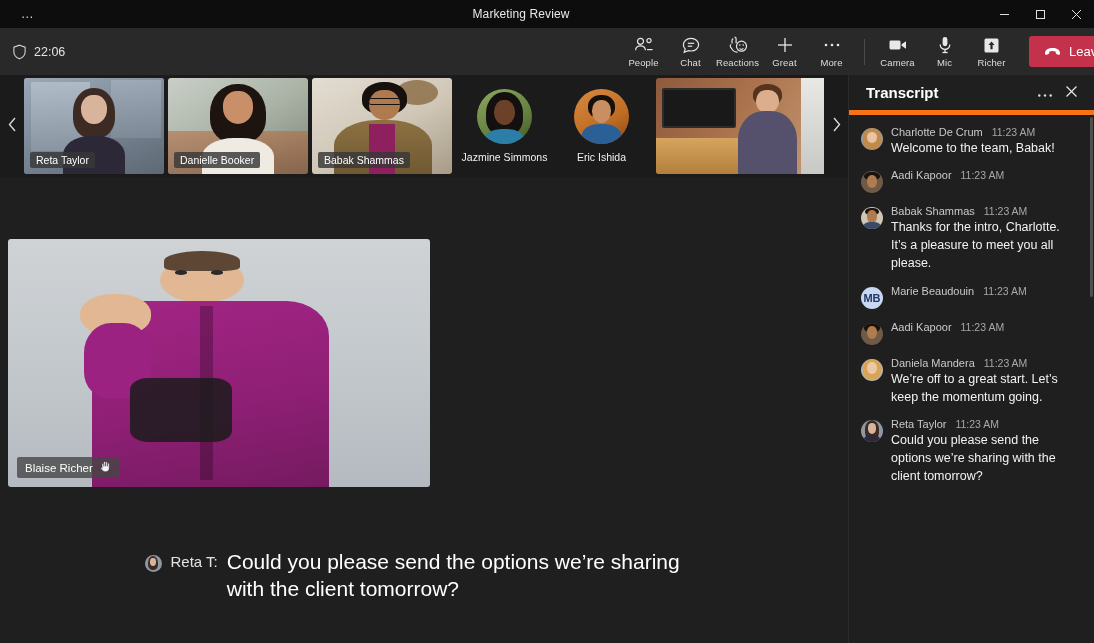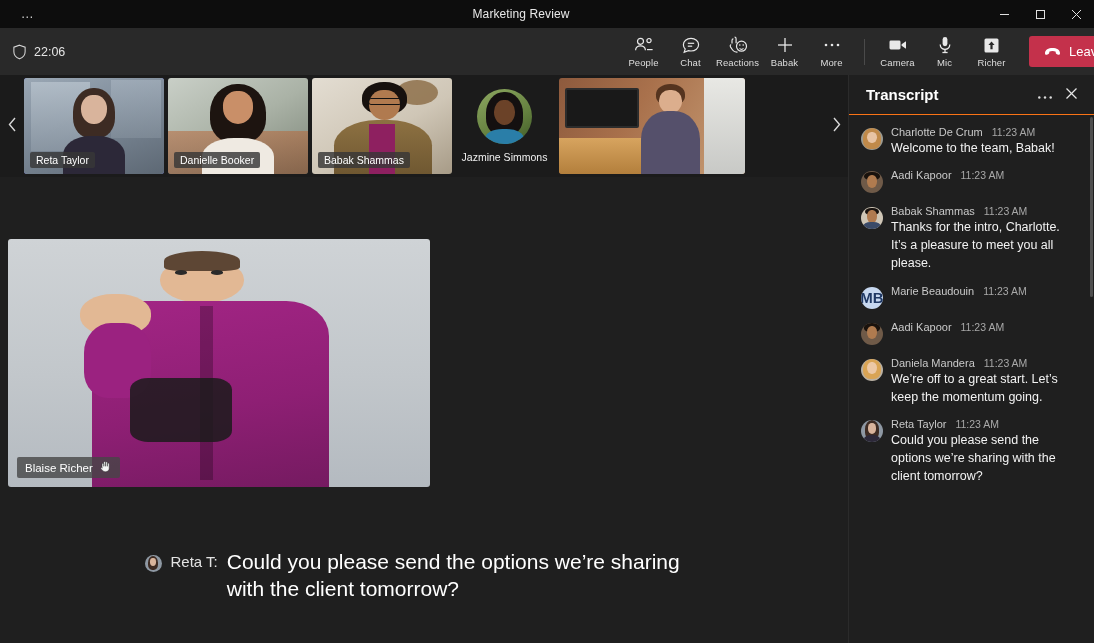--- a/index.html
+++ b/index.html
@@ -125,35 +125,35 @@
   }
   .caption-text { font-size:21px; color:#ffffff; line-height:1.28; }
 
   
   .transcript {
     position:absolute; left:848px; top:75px; width:246px; height:568px;
     background:#1f1f1f; border-left:1px solid #2b2b2b;
   }
   .tr-header {
     height:40px; display:flex; align-items:center; padding:0 10px 0 17px;
-    border-bottom:1px solid #f97316;
+    border-bottom:5px solid #f97316;
   }
   .tr-title { font-size:15px; font-weight:bold; color:#ffffff; flex:1; }
   .tr-hdr-btn {
     width:26px; height:26px; display:flex; align-items:center; justify-content:center;
     color:#e0e0e0;
   }
   .tr-list { padding:11px 22px 10px 12px; overflow:hidden; height:528px; }
   .tr-entry { display:flex; gap:8px; margin-bottom:12px; }
   .tr-av {
     width:22px; height:22px; border-radius:50%; overflow:hidden; flex:0 0 auto;
     margin-top:2px; position:relative;
   }
   .tr-av.initials {
-    background:#c7d8f0; color:#1f3864; font-size:15px; font-weight:bold;
+    background:#c7d8f0; color:#1f3864; font-size:11px; font-weight:bold;
     display:flex; align-items:center; justify-content:center;
   }
   .tr-body { flex:1; min-width:0; }
   .tr-meta { display:flex; align-items:baseline; gap:9px; margin-bottom:1px; }
   .tr-name { font-size:11px; color:#c9c9c9; }
   .tr-time { font-size:10.5px; color:#a8a8a8; }
   .tr-text { font-size:12.5px; color:#f2f2f2; line-height:1.45; }
   .tr-scroll {
     position:absolute; right:1px; top:42px; width:3px; height:180px;
     background:#4f4f4f; border-radius:2px;
@@ -242,21 +242,21 @@
         <span class="lbl">Reactions</span>
       </div>
 
       <div class="tb-item">
         <span class="ic">
           <svg width="18" height="18" viewBox="0 0 18 18">
             <line x1="9" y1="2" x2="9" y2="16" stroke="#e8e8e8" stroke-width="1.3"></line>
             <line x1="2" y1="9" x2="16" y2="9" stroke="#e8e8e8" stroke-width="1.3"></line>
           </svg>
         </span>
-        <span class="lbl">Babak</span>
+        <span class="lbl">Great</span>
       </div>
 
       <div class="tb-item">
         <span class="ic">
           <svg width="18" height="6" viewBox="0 0 18 6">
             <circle cx="3" cy="3" r="1.3" fill="#e8e8e8"></circle>
             <circle cx="9" cy="3" r="1.3" fill="#e8e8e8"></circle>
             <circle cx="15" cy="3" r="1.3" fill="#e8e8e8"></circle>
           </svg>
         </span>
@@ -360,20 +360,31 @@
           <div class="ph">
             <div class="bg" style="background:linear-gradient(150deg,#8ea861 0%,#64803f 60%,#3f5a27 100%);"></div>
             <div class="hair" style="left:16%;top:6%;width:68%;height:80%;background:#141010;"></div>
             <div class="face" style="left:31%;top:20%;width:38%;height:46%;background:#6b4228;"></div>
             <div class="body" style="left:14%;top:72%;width:72%;height:40%;background:#2a7ea8;"></div>
           </div>
         </div>
         <div class="nm">Jazmine Simmons</div>
       </div>
 
+      <div class="avatar-tile">
+        <div class="circ">
+          <div class="ph">
+            <div class="bg" style="background:linear-gradient(150deg,#d98b3f 0%,#bf6c25 60%,#8d4a14 100%);"></div>
+            <div class="hair" style="left:26%;top:10%;width:48%;height:42%;background:#16100c;"></div>
+            <div class="face" style="left:33%;top:20%;width:34%;height:42%;background:#c98f62;"></div>
+            <div class="body" style="left:14%;top:64%;width:72%;height:46%;background:#2a5f98;"></div>
+          </div>
+        </div>
+        <div class="nm">Eric Ishida</div>
+      </div>
 
       <div class="wide-tile">
         <div class="ph">
           <div class="bg" style="background:linear-gradient(120deg,#8d5a3d 0%,#a9714c 40%,#c9a079 100%);"></div>
           <div style="position:absolute;left:3%;top:10%;width:40%;height:42%;background:#191919;border:2px solid #2c2c2c;border-radius:2px;"></div>
           <div style="position:absolute;left:0;top:62%;width:66%;height:38%;background:linear-gradient(180deg,#d7a45f,#b37f3c);"></div>
           <div style="position:absolute;left:78%;top:0;width:22%;height:100%;background:linear-gradient(180deg,#e8e8e4,#c8c9c6);"></div>
           <div class="hair" style="left:52%;top:6%;width:16%;height:22%;background:#55341f;"></div>
           <div class="face" style="left:54%;top:12%;width:12%;height:24%;background:#dcae8d;"></div>
           <div class="body" style="left:44%;top:34%;width:32%;height:66%;background:#55506b;"></div>

